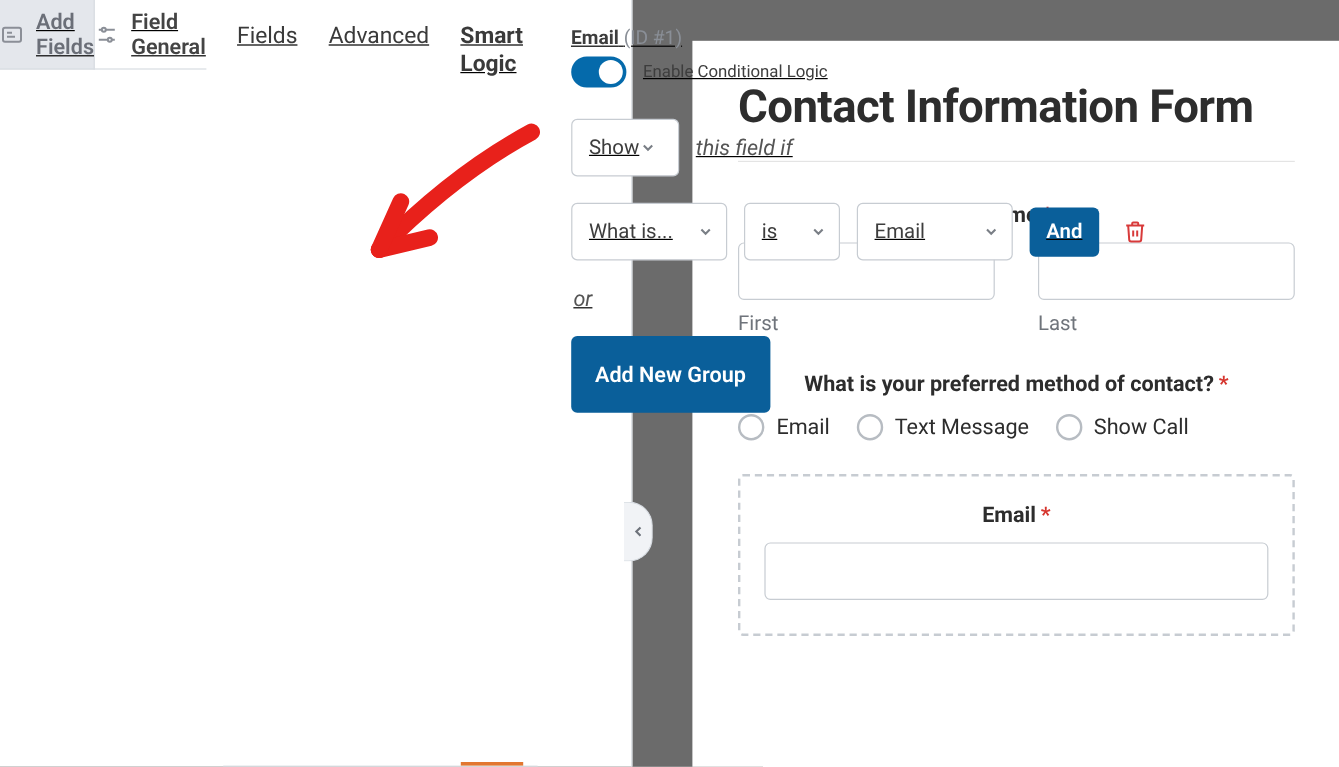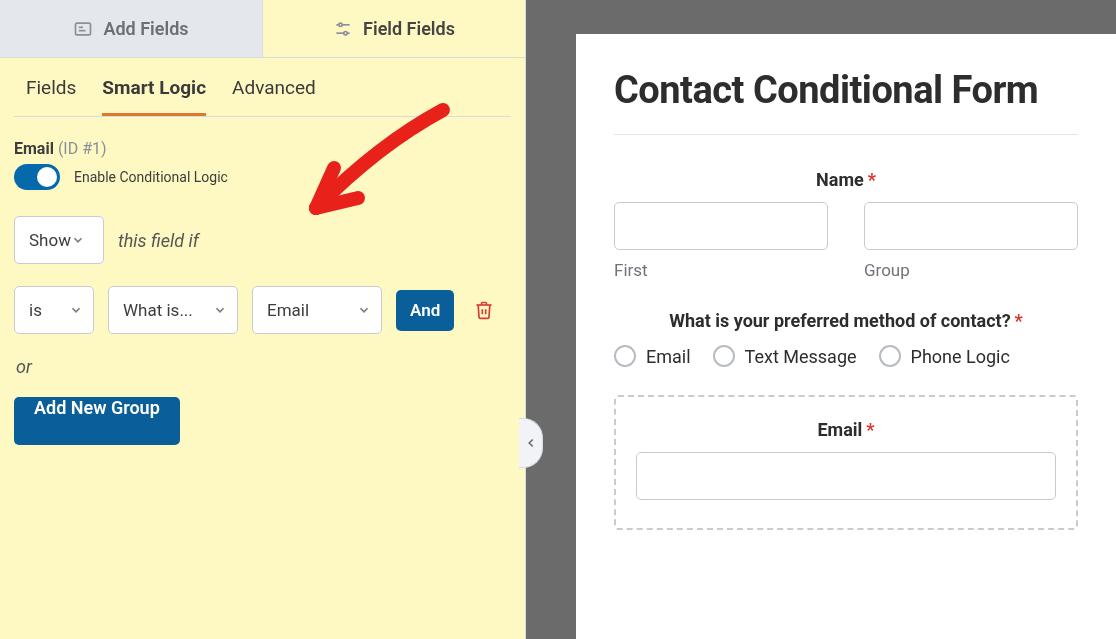--- a/index.html
+++ b/index.html
@@ -8,27 +8,28 @@
       width: 1116px;
       height: 639px;
       overflow: hidden;
       display: flex;
       background: #6b6b6b;
       position: relative;
     }
     
     .left-panel {
       width: 527px;
-      background: #fef9c3;
-      display: flex;
-      flex-direction: column;
+      background: #ffffff;
+      display: flex;
+      flex-direction: row;
       height: 100%;
       border-right: 1px solid #d7dce2;
       position: relative;
       z-index: 2;
+      text-decoration: underline;
     }
     .top-tabs {
       display: flex;
       height: 58px;
     }
     .top-tab {
       flex: 1;
       display: flex;
       align-items: center;
       justify-content: center;
@@ -95,22 +96,22 @@
     .chev { color: #7a7f86; display:inline-flex; }
     .italic-label { font-style: italic; font-size: 18px; color: #555; }
     .and-btn {
       background: #0a5f9a; color: #fff; border-radius: 5px; height: 41px;
       padding: 0 14px; font-size: 17px; font-weight: 600; display: flex; align-items: center;
       cursor: pointer;
     }
     .trash { color: #d83a3a; cursor: pointer; display:inline-flex; margin-left: 6px;}
     .or-txt { font-style: italic; font-size: 18px; color: #555; margin: 4px 0 20px 2px; }
     .group-btn {
-      background: #0a5f9a; color: #fff; border-radius: 5px; height: 48px;
-      padding: 0 20px; font-size: 18px; font-weight: 600; display: inline-flex; align-items: flex-start;
+      background: #0a5f9a; color: #fff; border-radius: 5px; height: 64px;
+      padding: 0 20px; font-size: 18px; font-weight: 600; display: inline-flex; align-items: center;
       cursor: pointer;
     }
     .collapse-handle {
       position: absolute; right: -18px; top: 418px;
       width: 24px; height: 50px; background: #f1f3f6;
       border: 1px solid #d7dce2; border-left: none;
       border-radius: 0 20px 20px 0;
       display:flex; align-items:center; justify-content:center;
       color:#6d727a; cursor:pointer; z-index: 3;
     }
@@ -181,28 +182,28 @@
     </div>
     <div class="top-tab">
       <span class="icn">
         <svg width="20" height="20" viewBox="0 0 24 24" fill="none" stroke="currentColor" stroke-width="2">
             <line x1="4" y1="7" x2="20" y2="7"></line>
             <circle cx="9" cy="7" r="2" fill="#f1f3f6"></circle>
             <line x1="4" y1="17" x2="20" y2="17"></line>
             <circle cx="15" cy="17" r="2" fill="#f1f3f6"></circle>
           </svg>
       </span>
-      <span>Field Fields</span>
+      <span>Field General</span>
     </div>
   </div>
 
   <div class="sub-tabs">
     <div class="sub-tab">Fields</div>
+    <div class="sub-tab">Advanced</div>
     <div class="sub-tab active">Smart Logic</div>
-    <div class="sub-tab">Advanced</div>
   </div>
 
   <div class="panel-body">
     <div class="field-title">
       <span>Email</span>
       <span class="muted">(ID #1)</span>
     </div>
 
     <div class="toggle-row">
       <div class="toggle">
@@ -217,30 +218,30 @@
         <span class="chev">
           <svg width="14" height="14" viewBox="0 0 24 24" fill="none" stroke="currentColor" stroke-width="3">
               <polyline points="6 9 12 15 18 9"></polyline>
             </svg>
         </span>
       </div>
       <span class="italic-label">this field if</span>
     </div>
 
     <div class="rule-row">
-      <div class="sel w-op">
-        <span>is</span>
+      <div class="sel w-field">
+        <span>What is...</span>
         <span class="chev">
           <svg width="14" height="14" viewBox="0 0 24 24" fill="none" stroke="currentColor" stroke-width="3">
               <polyline points="6 9 12 15 18 9"></polyline>
             </svg>
         </span>
       </div>
-      <div class="sel w-field">
-        <span>What is...</span>
+      <div class="sel w-op">
+        <span>is</span>
         <span class="chev">
           <svg width="14" height="14" viewBox="0 0 24 24" fill="none" stroke="currentColor" stroke-width="3">
               <polyline points="6 9 12 15 18 9"></polyline>
             </svg>
         </span>
       </div>
       <div class="sel w-val">
         <span>Email</span>
         <span class="chev">
           <svg width="14" height="14" viewBox="0 0 24 24" fill="none" stroke="currentColor" stroke-width="3">
@@ -278,51 +279,51 @@
 <svg class="red-arrow" width="170" height="150" viewBox="0 0 170 150">
   <g fill="none" stroke="#e8211b" stroke-width="14" stroke-linecap="round" stroke-linejoin="round">
     <path d="M155 10 Q 90 45 28 108"></path>
     <path d="M28 108 L 70 98"></path>
     <path d="M28 108 L 46 68"></path>
   </g>
 </svg>
 
 <div class="right-area">
   <div class="form-card">
-    <div class="form-title">Contact Conditional Form</div>
+    <div class="form-title">Contact Information Form</div>
 
     <div class="flabel">
       <span>Name</span><span class="req">*</span>
     </div>
     <div class="name-row">
       <div class="name-col">
         <input class="text-input" style="">
         <span class="sublabel">First</span>
       </div>
       <div class="name-col">
         <input class="text-input" style="">
-        <span class="sublabel">Group</span>
+        <span class="sublabel">Last</span>
       </div>
     </div>
 
     <div class="flabel">
       <span>What is your preferred method of contact?</span><span class="req">*</span>
     </div>
     <div class="radio-row">
       <div class="radio-item">
         <span class="radio"></span>
         <span>Email</span>
       </div>
       <div class="radio-item">
         <span class="radio"></span>
         <span>Text Message</span>
       </div>
       <div class="radio-item">
         <span class="radio"></span>
-        <span>Phone Logic</span>
+        <span>Show Call</span>
       </div>
     </div>
 
     <div class="email-box">
       <div class="flabel">
         <span>Email</span><span class="req">*</span>
       </div>
       <input class="text-input" style="">
     </div>
   </div>

